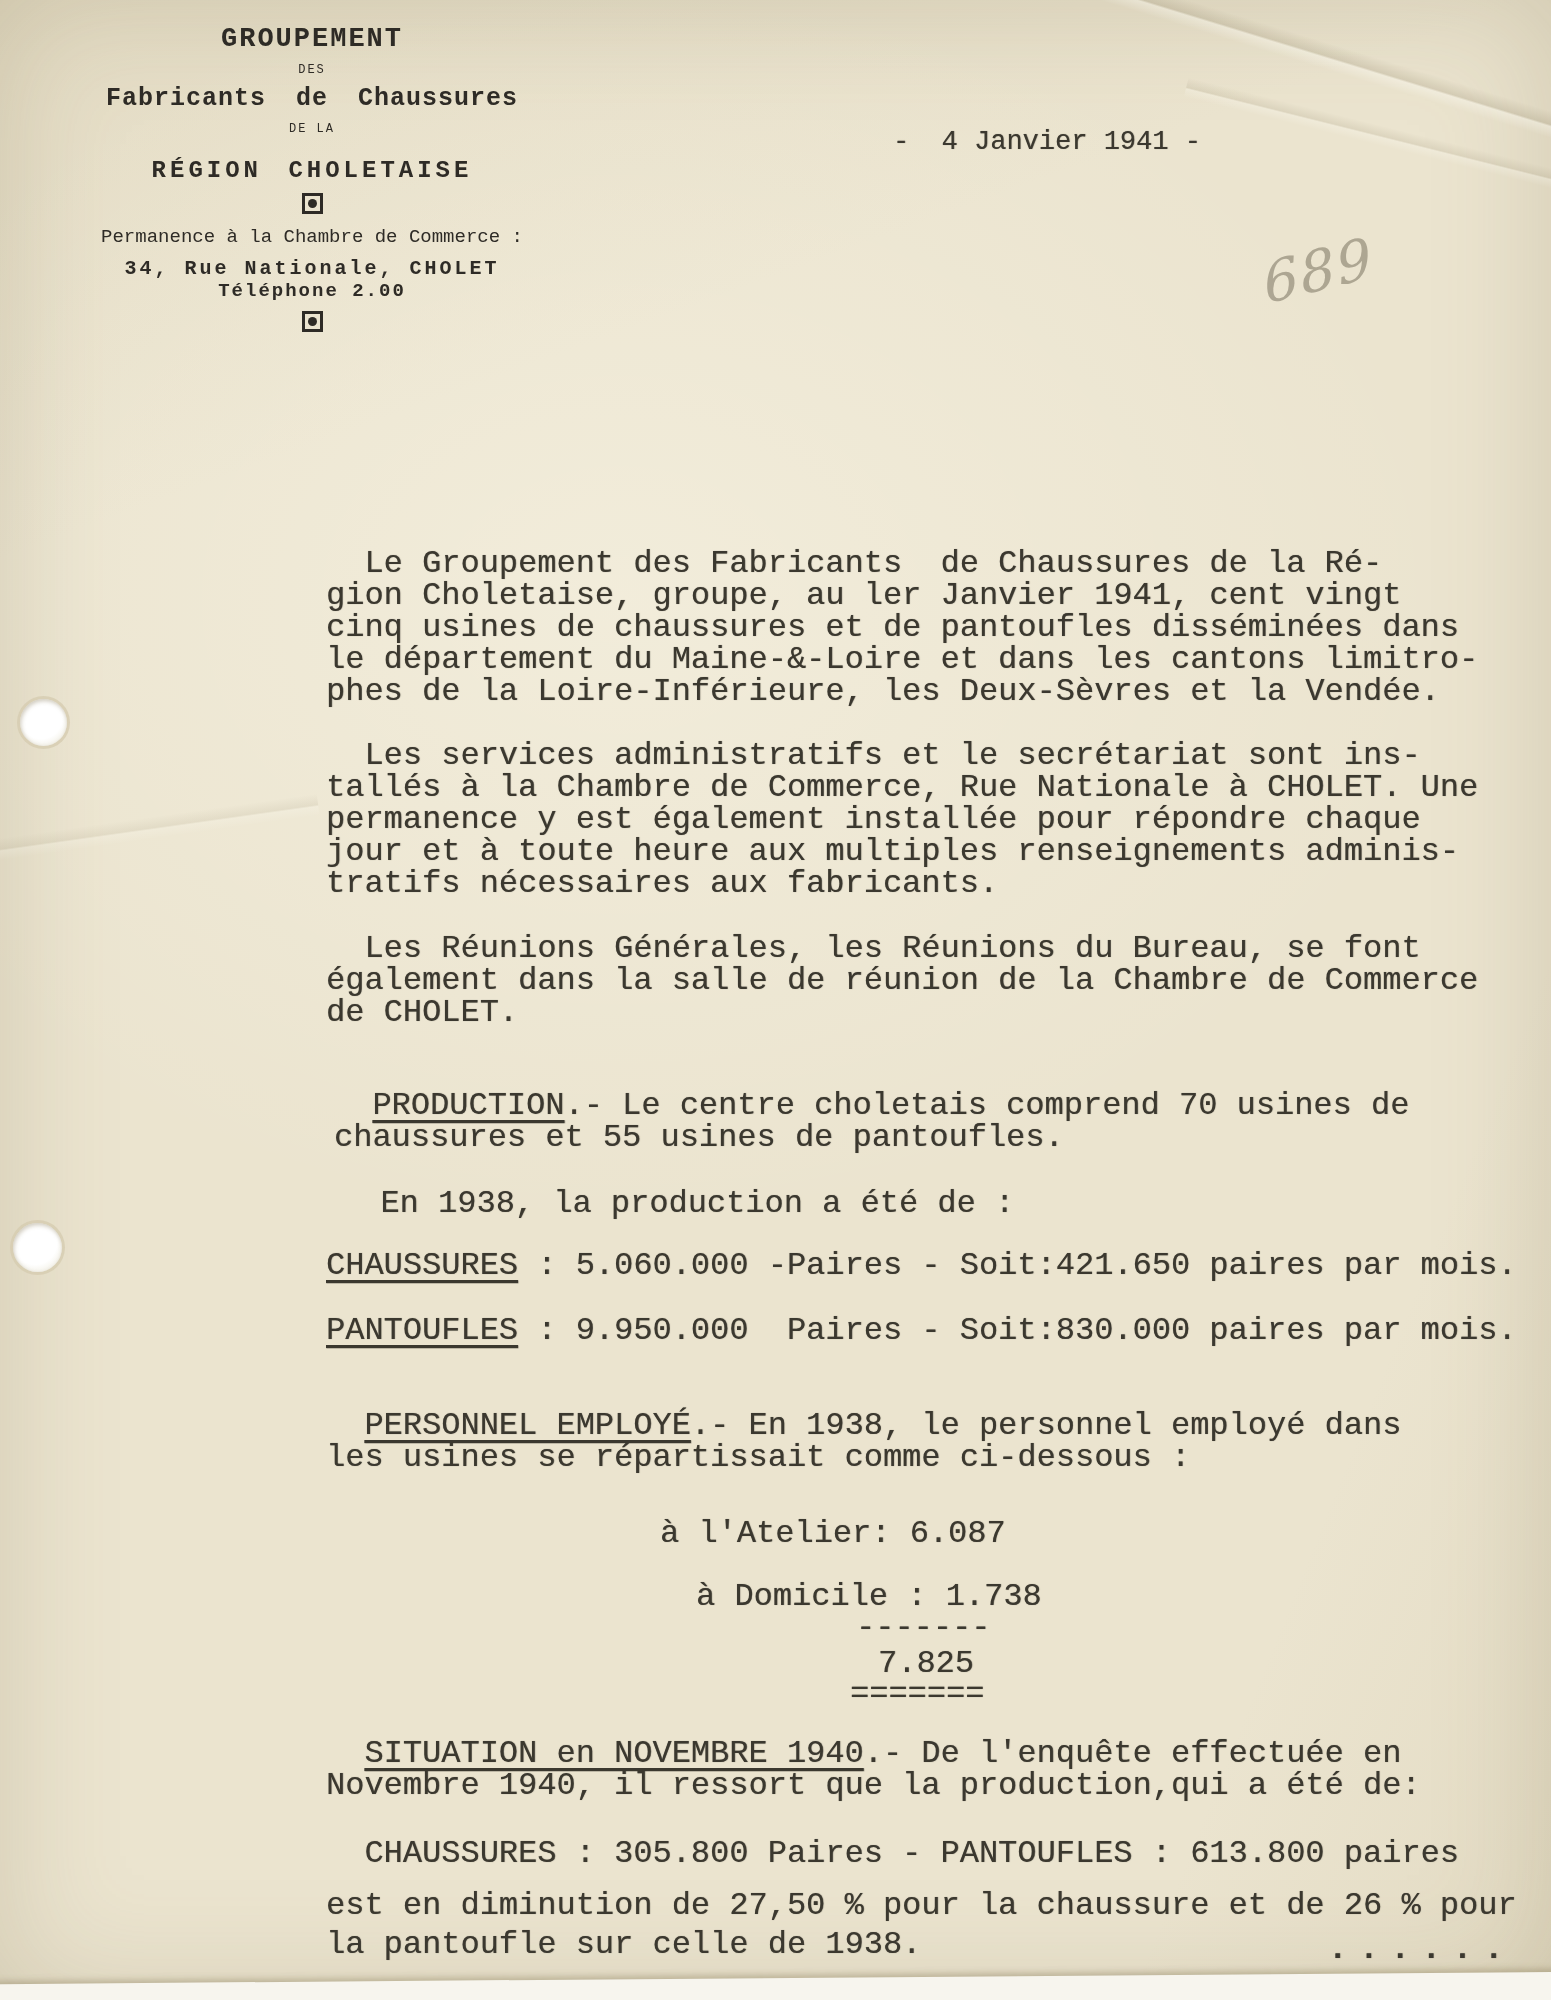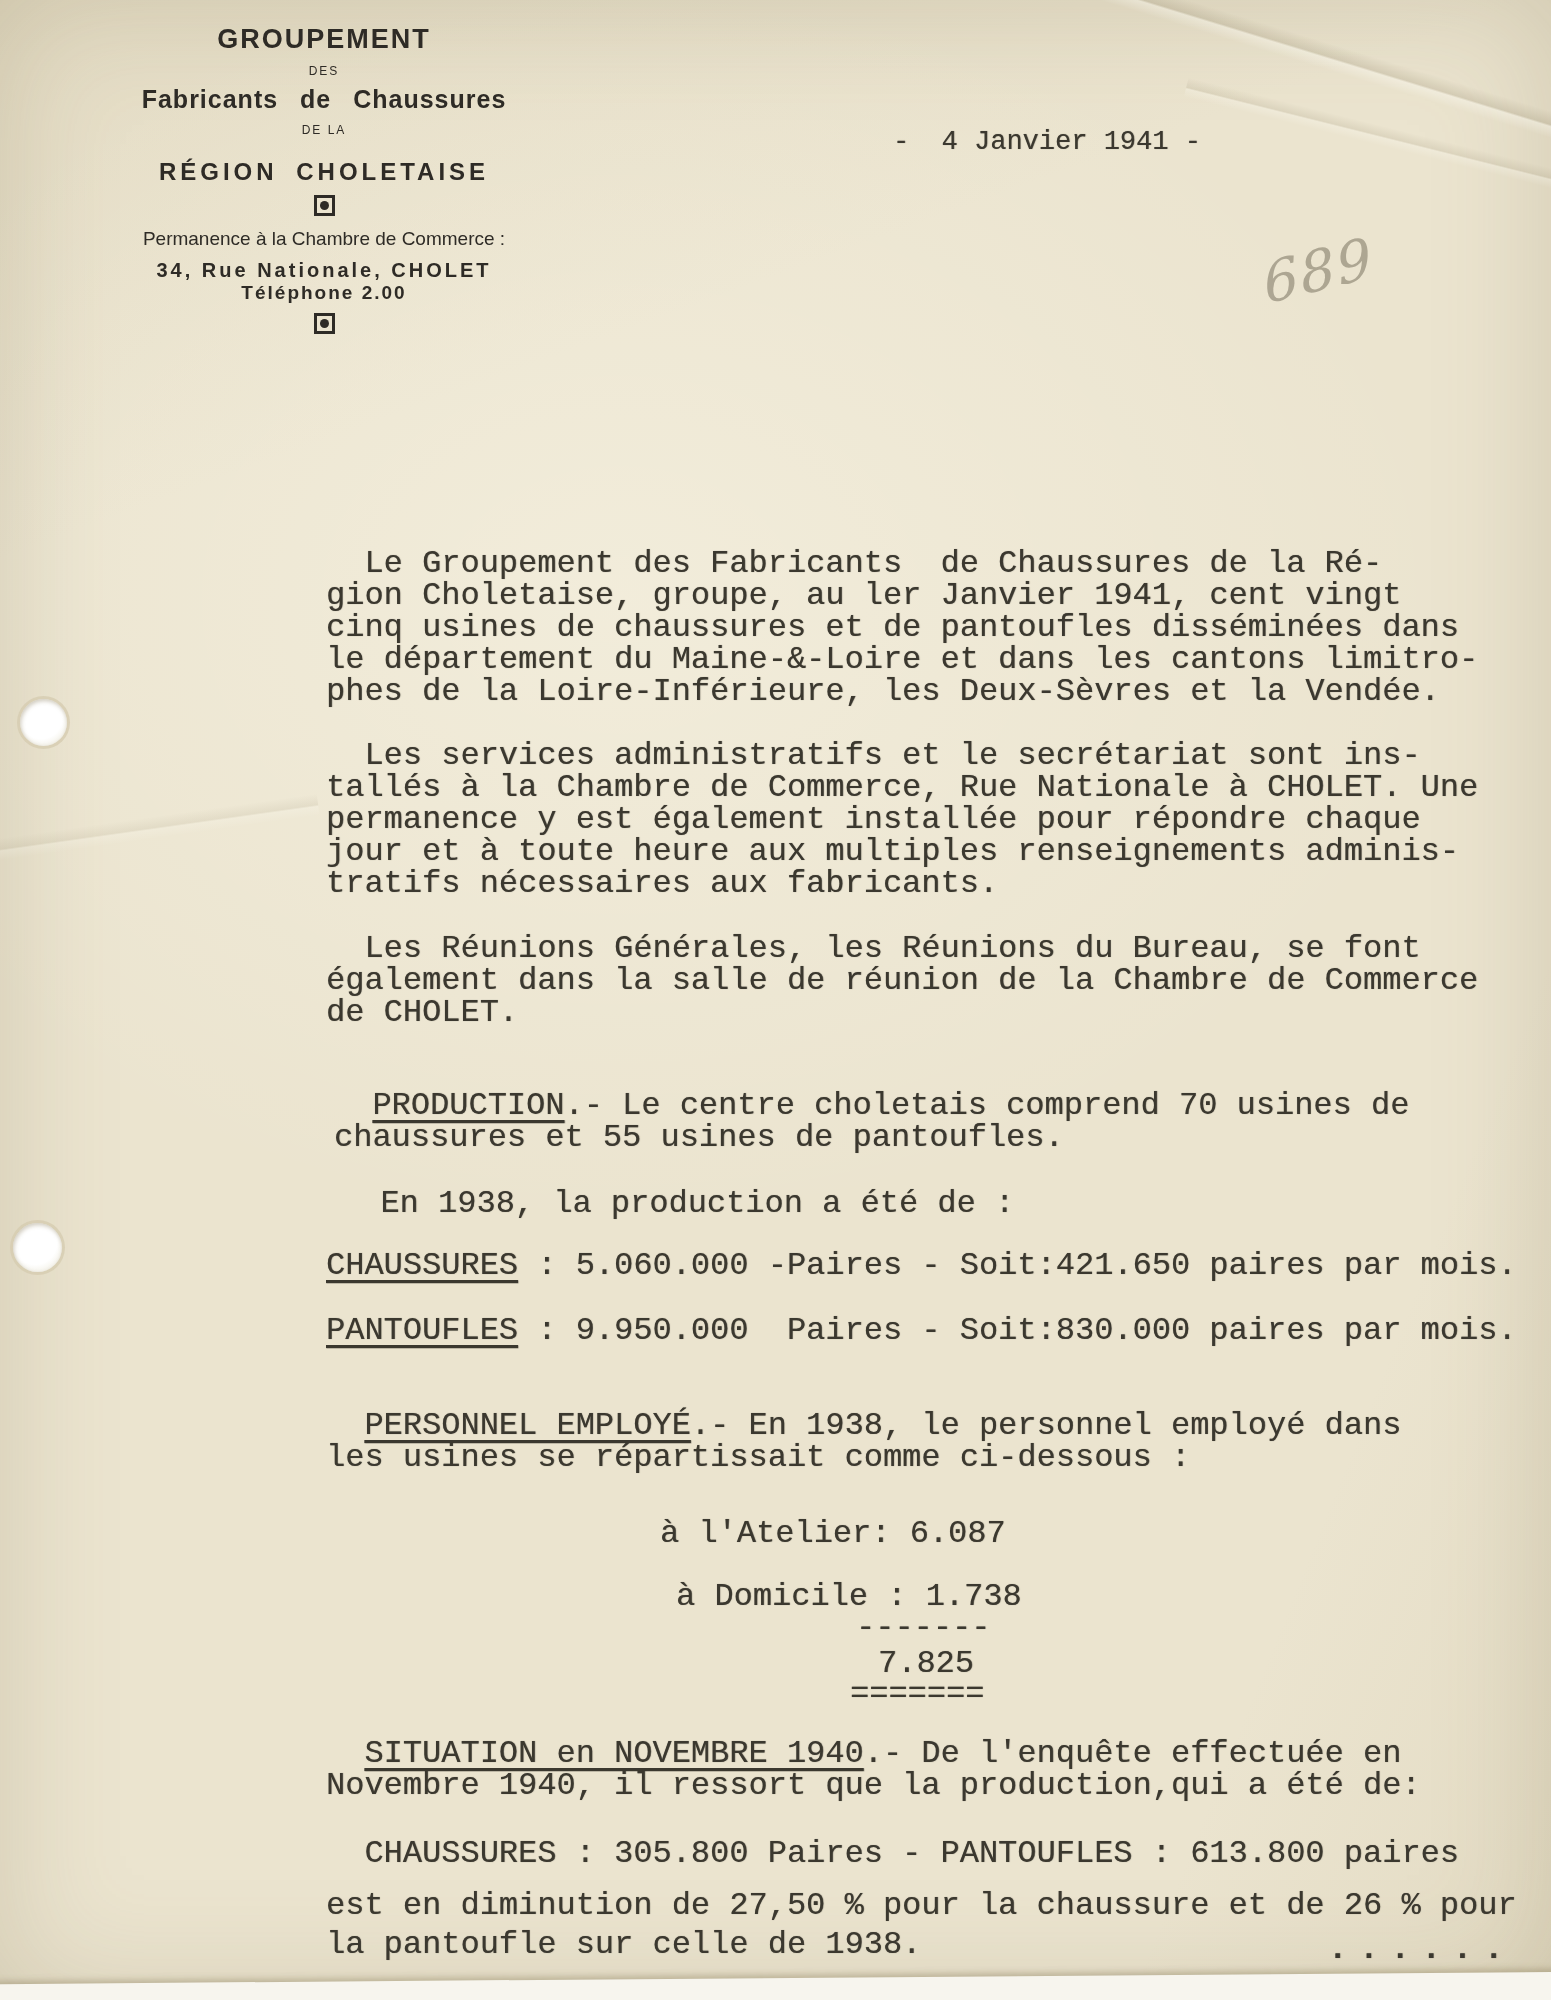--- a/index.html
+++ b/index.html
@@ -18,22 +18,22 @@
   .crease1{width:560px; height:26px; left:1030px; top:38px; transform:rotate(17deg);}
   .crease2{width:420px; height:20px; left:1180px; top:128px; transform:rotate(14deg); opacity:.7;}
   .crease3{width:380px; height:22px; left:-60px; top:820px; transform:rotate(-8deg); opacity:.5;}
 
   .hole{position:absolute; border-radius:50%;
     background:radial-gradient(circle at 45% 40%, #ffffff 55%, #f3f1e8 78%, rgba(220,212,188,.9) 100%);
     box-shadow: 0 0 0 3px rgba(214,204,176,.8), 1px 2px 4px rgba(120,105,70,.35) inset;}
   .hole1{left:20px; top:699px; width:47px; height:47px;}
   .hole2{left:13px; top:1223px; width:49px; height:49px;}
 
-  .letterhead{position:absolute; left:84px; top:24px; width:480px; text-align:center;
-    font-family:Liberation Sans, sans-serif; color:#2e2b26;}
+  .letterhead{position:absolute; left:72px; top:24px; width:480px; text-align:center;
+    font-family:Liberation Mono, monospace; color:#2e2b26;}
   .lh-big{font-weight:700; font-size:27px; letter-spacing:2px;}
   .lh-small{font-size:12px; letter-spacing:2px; margin-top:9px; font-weight:400;}
   .lh-mid{font-weight:700; font-size:25px; margin-top:7px; word-spacing:14px; letter-spacing:1px;}
   .lh-region{font-weight:700; font-size:24px; margin-top:21px; letter-spacing:4px; word-spacing:8px;}
   .ornament{width:15px; height:15px; border:3px solid #2e2b26; margin:9px auto 0; position:relative; background:#ebe4cf;}
   .ornament::after{content:""; position:absolute; left:3px; top:3px; width:9px; height:9px; border-radius:50%; background:#2e2b26;}
   .lh-perm{font-size:19px; margin-top:12px; letter-spacing:0px; font-weight:400;}
   .lh-addr{font-weight:700; font-size:20px; margin-top:9px; letter-spacing:3px;}
   .lh-tel{font-weight:700; font-size:19px; margin-top:0; letter-spacing:2px;}
 
@@ -102,21 +102,21 @@
   <div class="tw" style="left:342px; top:1188px;">  En 1938, la production a été de :</div>
 
   <div class="tw" style="left:326px; top:1250px;"><span class="u">CHAUSSURES</span><span> : 5.060.000 -Paires - Soit:421.650 paires par mois.</span></div>
 
   <div class="tw" style="left:326px; top:1315px;"><span class="u">PANTOUFLES</span><span> : 9.950.000  Paires - Soit:830.000 paires par mois.</span></div>
 
   <div class="tw" style="left:326px; top:1410px;"><span>  </span><span class="u">PERSONNEL EMPLOYÉ</span><span>.- En 1938, le personnel employé dans
 les usines se répartissait comme ci-dessous :</span></div>
 
   <div class="tw" style="left:660px; top:1518px;">à l'Atelier: 6.087</div>
-  <div class="tw" style="left:676px; top:1581px;">à Domicile : 1.738</div>
+  <div class="tw" style="left:696px; top:1581px;">à Domicile : 1.738</div>
   <div class="tw" style="left:856px; top:1612px;">-------</div>
   <div class="tw" style="left:878px; top:1648px;">7.825</div>
   <div class="tw" style="left:850px; top:1678px;">=======</div>
 
   <div class="tw" style="left:326px; top:1738px;"><span>  </span><span class="u">SITUATION en NOVEMBRE 1940</span><span>.- De l'enquête effectuée en
 Novembre 1940, il ressort que la production,qui a été de:</span></div>
 
   <div class="tw" style="left:326px; top:1838px;">  CHAUSSURES : 305.800 Paires - PANTOUFLES : 613.800 paires</div>
 
   <div class="tw" style="left:326px; top:1886px; line-height:39px;">est en diminution de 27,50 % pour la chaussure et de 26 % pour

